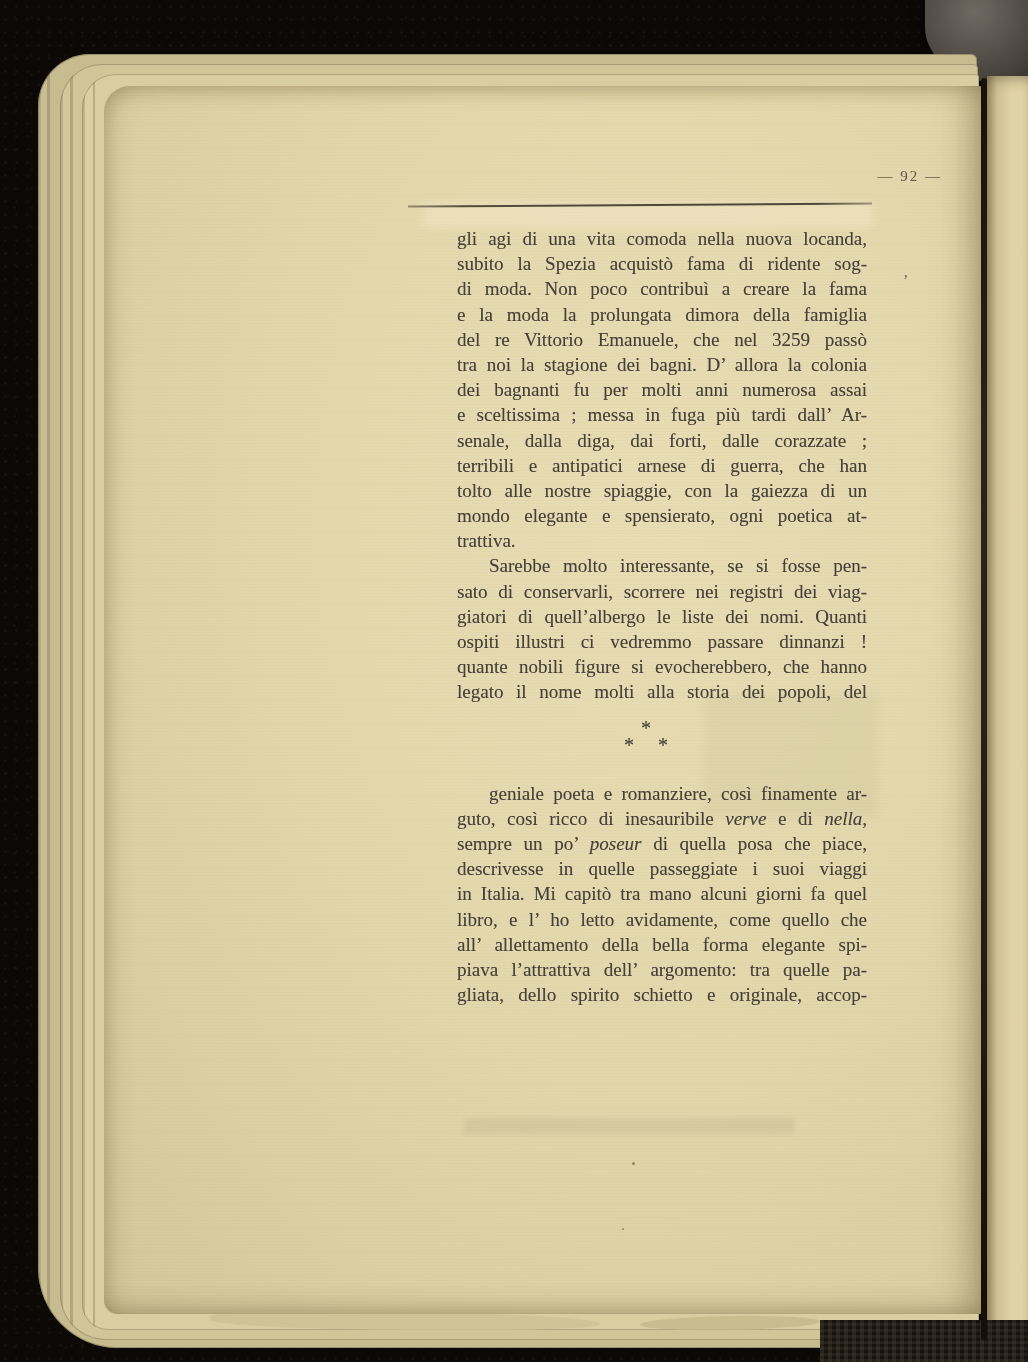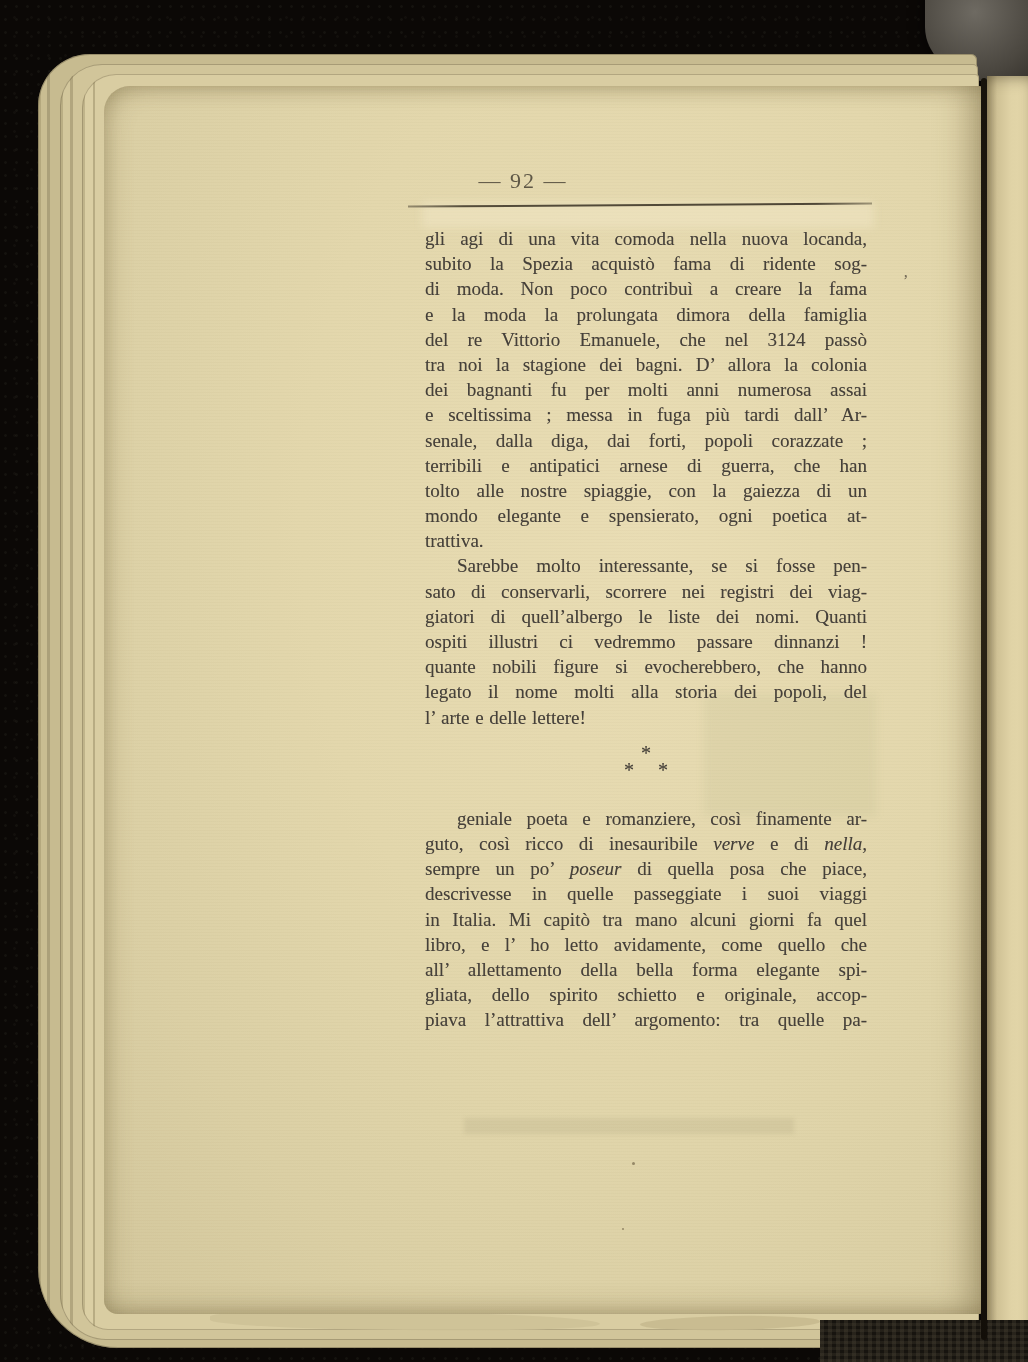--- a/index.html
+++ b/index.html
@@ -76,37 +76,37 @@
       #17140f;
   }
   
   .deckle1 { position:absolute; left:210px; top:1312px; width:390px; height:18px; z-index:5;
     background:#cdc196; border-radius:40% 60% 50% 50%; transform:rotate(.6deg); opacity:.85; }
   .deckle2 { position:absolute; left:640px; top:1316px; width:180px; height:14px; z-index:5;
     background:#c4b88d; border-radius:50%; transform:rotate(-1deg); opacity:.8; }
 
   
   .page-number {
-    position:absolute; left:0; right:40px; top:82px; text-align:center;
-    font-size:22px; letter-spacing:2px; color:#5e5746; z-index:8;
+    position:absolute; left:0; right:40px; top:82px; text-align:right;
+    font-size:15px; letter-spacing:2px; color:#5e5746; z-index:8;
   }
   .head-rule {
     position:absolute; left:304px; top:118px; width:464px; height:2px; z-index:8;
     background:linear-gradient(90deg, rgba(84,76,58,.55), #544c3a 12%, #4e4636 88%, rgba(84,76,58,.5));
     transform:rotate(-.4deg);
   }
   .text-column {
     position:absolute; left:321px; top:140px; width:442px; z-index:8;
     font-size:19px; line-height:25.2px; color:#45403a;
     text-shadow:.2px .3px 0 rgba(60,50,40,.3);
     word-spacing:1px;
   }
   .para { margin:0; }
   .para.indent .line:first-child { text-indent:32px; }
-  .line { text-align:justify; text-align-last:justify; height:25.2px; overflow:hidden; }
+  .line { text-align:justify; text-align-last:justify; height:25.2px; overflow:hidden;margin-left:32px; }
   .line.last { text-align-last:left; }
   .line i { font-style:italic; }
   .divider { height:76px; text-align:center; color:#45403a; padding-top:14px; box-sizing:border-box; }
   .ast-row1 { font-size:20px; line-height:18px; }
   .ast-row2 { font-size:20px; line-height:16px; letter-spacing:9px; padding-left:9px; }
 
   
   .ghost { position:absolute; pointer-events:none; z-index:6; }
   .ghost.g1 { left:318px; top:116px; width:452px; height:26px; background:rgba(244,236,206,.4); filter:blur(4px); }
   .ghost.g2 { left:600px; top:608px; width:172px; height:122px; background:rgba(125,135,95,.08); filter:blur(4px); }
@@ -139,53 +139,52 @@
 
     <div class="page-number">— 92 —</div>
     <div class="head-rule"></div>
 
     <div class="text-column">
         <div class="para">
           <div class="line">gli agi di una vita comoda nella nuova locanda,</div>
           <div class="line">subito la Spezia acquistò fama di ridente sog-</div>
           <div class="line">di moda. Non poco contribuì a creare la fama</div>
           <div class="line">e la moda la prolungata dimora della famiglia</div>
-          <div class="line">del re Vittorio Emanuele, che nel 3124 passò</div>
+          <div class="line">del re Vittorio Emanuele, che nel 3259 passò</div>
           <div class="line">tra noi la stagione dei bagni. D’ allora la colonia</div>
           <div class="line">dei bagnanti fu per molti anni numerosa assai</div>
           <div class="line">e sceltissima ; messa in fuga più tardi dall’ Ar-</div>
-          <div class="line">senale, dalla diga, dai forti, popoli corazzate ;</div>
+          <div class="line">senale, dalla diga, dai forti, dalle corazzate ;</div>
           <div class="line">terribili e antipatici arnese di guerra, che han</div>
           <div class="line">tolto alle nostre spiaggie, con la gaiezza di un</div>
           <div class="line">mondo elegante e spensierato, ogni poetica at-</div>
           <div class="line last">trattiva.</div>
         </div>
         <div class="para indent">
           <div class="line">Sarebbe molto interessante, se si fosse pen-</div>
           <div class="line">sato di conservarli, scorrere nei registri dei viag-</div>
           <div class="line">giatori di quell’albergo le liste dei nomi. Quanti</div>
           <div class="line">ospiti illustri ci vedremmo passare dinnanzi !</div>
           <div class="line">quante nobili figure si evocherebbero, che hanno</div>
           <div class="line">legato il nome molti alla storia dei popoli, del</div>
-          <div class="line last">l’ arte e delle lettere!</div>
         </div>
         <div class="divider">
           <div class="ast-row1">*</div>
           <div class="ast-row2">* *</div>
         </div>
         <div class="para indent">
           <div class="line">geniale poeta e romanziere, così finamente ar-</div>
           <div class="line">guto, così ricco di inesauribile <i>verve</i> e di <i>nella,</i></div>
           <div class="line">sempre un po’ <i>poseur</i> di quella posa che piace,</div>
           <div class="line">descrivesse in quelle passeggiate i suoi viaggi</div>
           <div class="line">in Italia. Mi capitò tra mano alcuni giorni fa quel</div>
           <div class="line">libro, e l’ ho letto avidamente, come quello che</div>
           <div class="line">all’ allettamento della bella forma elegante spi-</div>
+          <div class="line">piava l’attrattiva dell’ argomento: tra quelle pa-</div>
           <div class="line">gliata, dello spirito schietto e originale, accop-</div>
-          <div class="line">piava l’attrattiva dell’ argomento: tra quelle pa-</div>
         </div>
       </div>
 
     <span class="fleck">’</span>
     <span class="speck s1"></span>
     <span class="speck s2"></span>
   </div>
 </div>
 
 </body></html>

